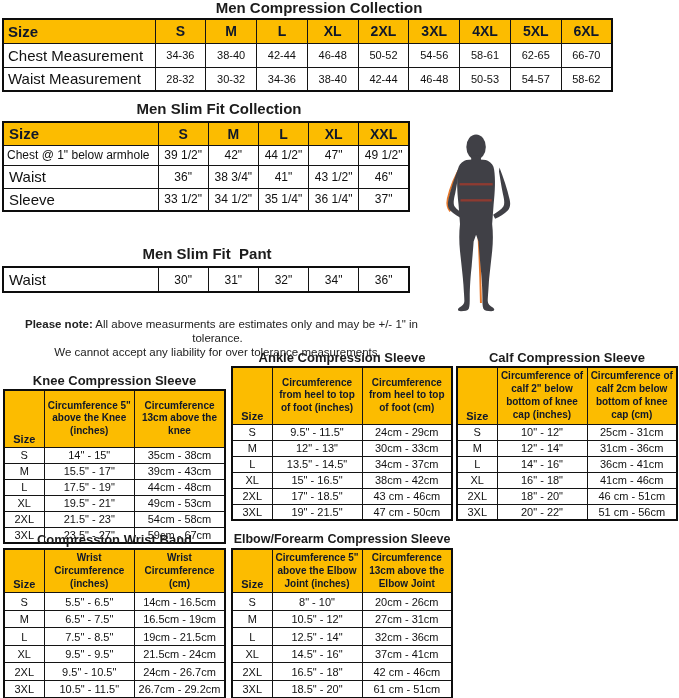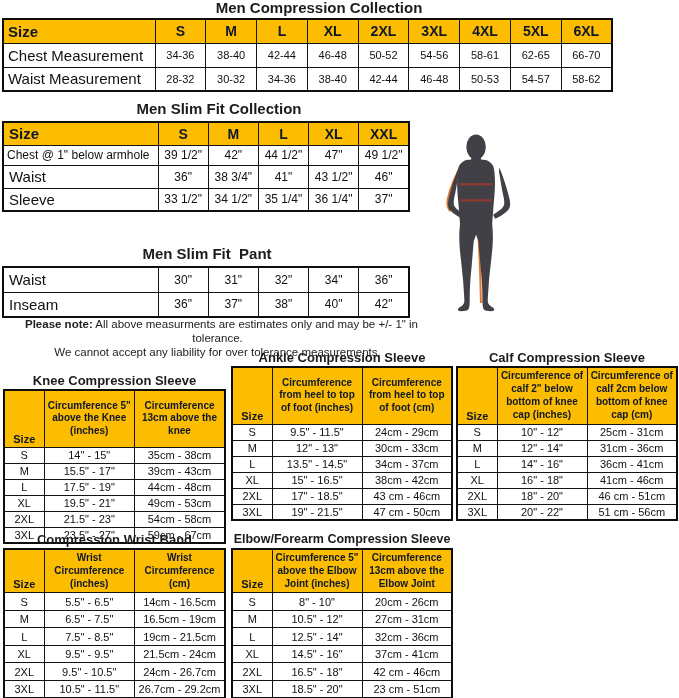--- a/index.html
+++ b/index.html
@@ -177,28 +177,20 @@
       </colgroup>
       <tbody>
         <tr>
           <td class="lbl">Waist</td>
           <td class="val">30"</td>
           <td class="val">31"</td>
           <td class="val">32"</td>
           <td class="val">34"</td>
           <td class="val">36"</td>
         </tr>
-        <tr>
-          <td class="lbl">Inseam</td>
-          <td class="val">36"</td>
-          <td class="val">37"</td>
-          <td class="val">38"</td>
-          <td class="val">40"</td>
-          <td class="val">42"</td>
-        </tr>
       </tbody>
     </table>
 
   <div class="note">
     <span class="b">Please note:</span><span> All above measurments are estimates only and may be +/- 1" in tolerance.</span>
     <div>We cannot accept any liability for over tolerance measurements.</div>
   </div>
 
   <svg class="figure" viewBox="0 0 78 190" xmlns="http://www.w3.org/2000/svg">
     <ellipse cx="36" cy="15" rx="10" ry="13" fill="var(--fig,#404046)"></ellipse>
@@ -436,19 +428,19 @@
             <td>37cm - 41cm</td>
           </tr>
           <tr>
             <td>2XL</td>
             <td>16.5" - 18"</td>
             <td>42 cm - 46cm</td>
           </tr>
           <tr>
             <td>3XL</td>
             <td>18.5" - 20"</td>
-            <td>23 cm - 51cm</td>
+            <td>61 cm - 51cm</td>
           </tr>
         </tbody>
       </table>
   </div>
 
 </div>
 
 </body></html>

